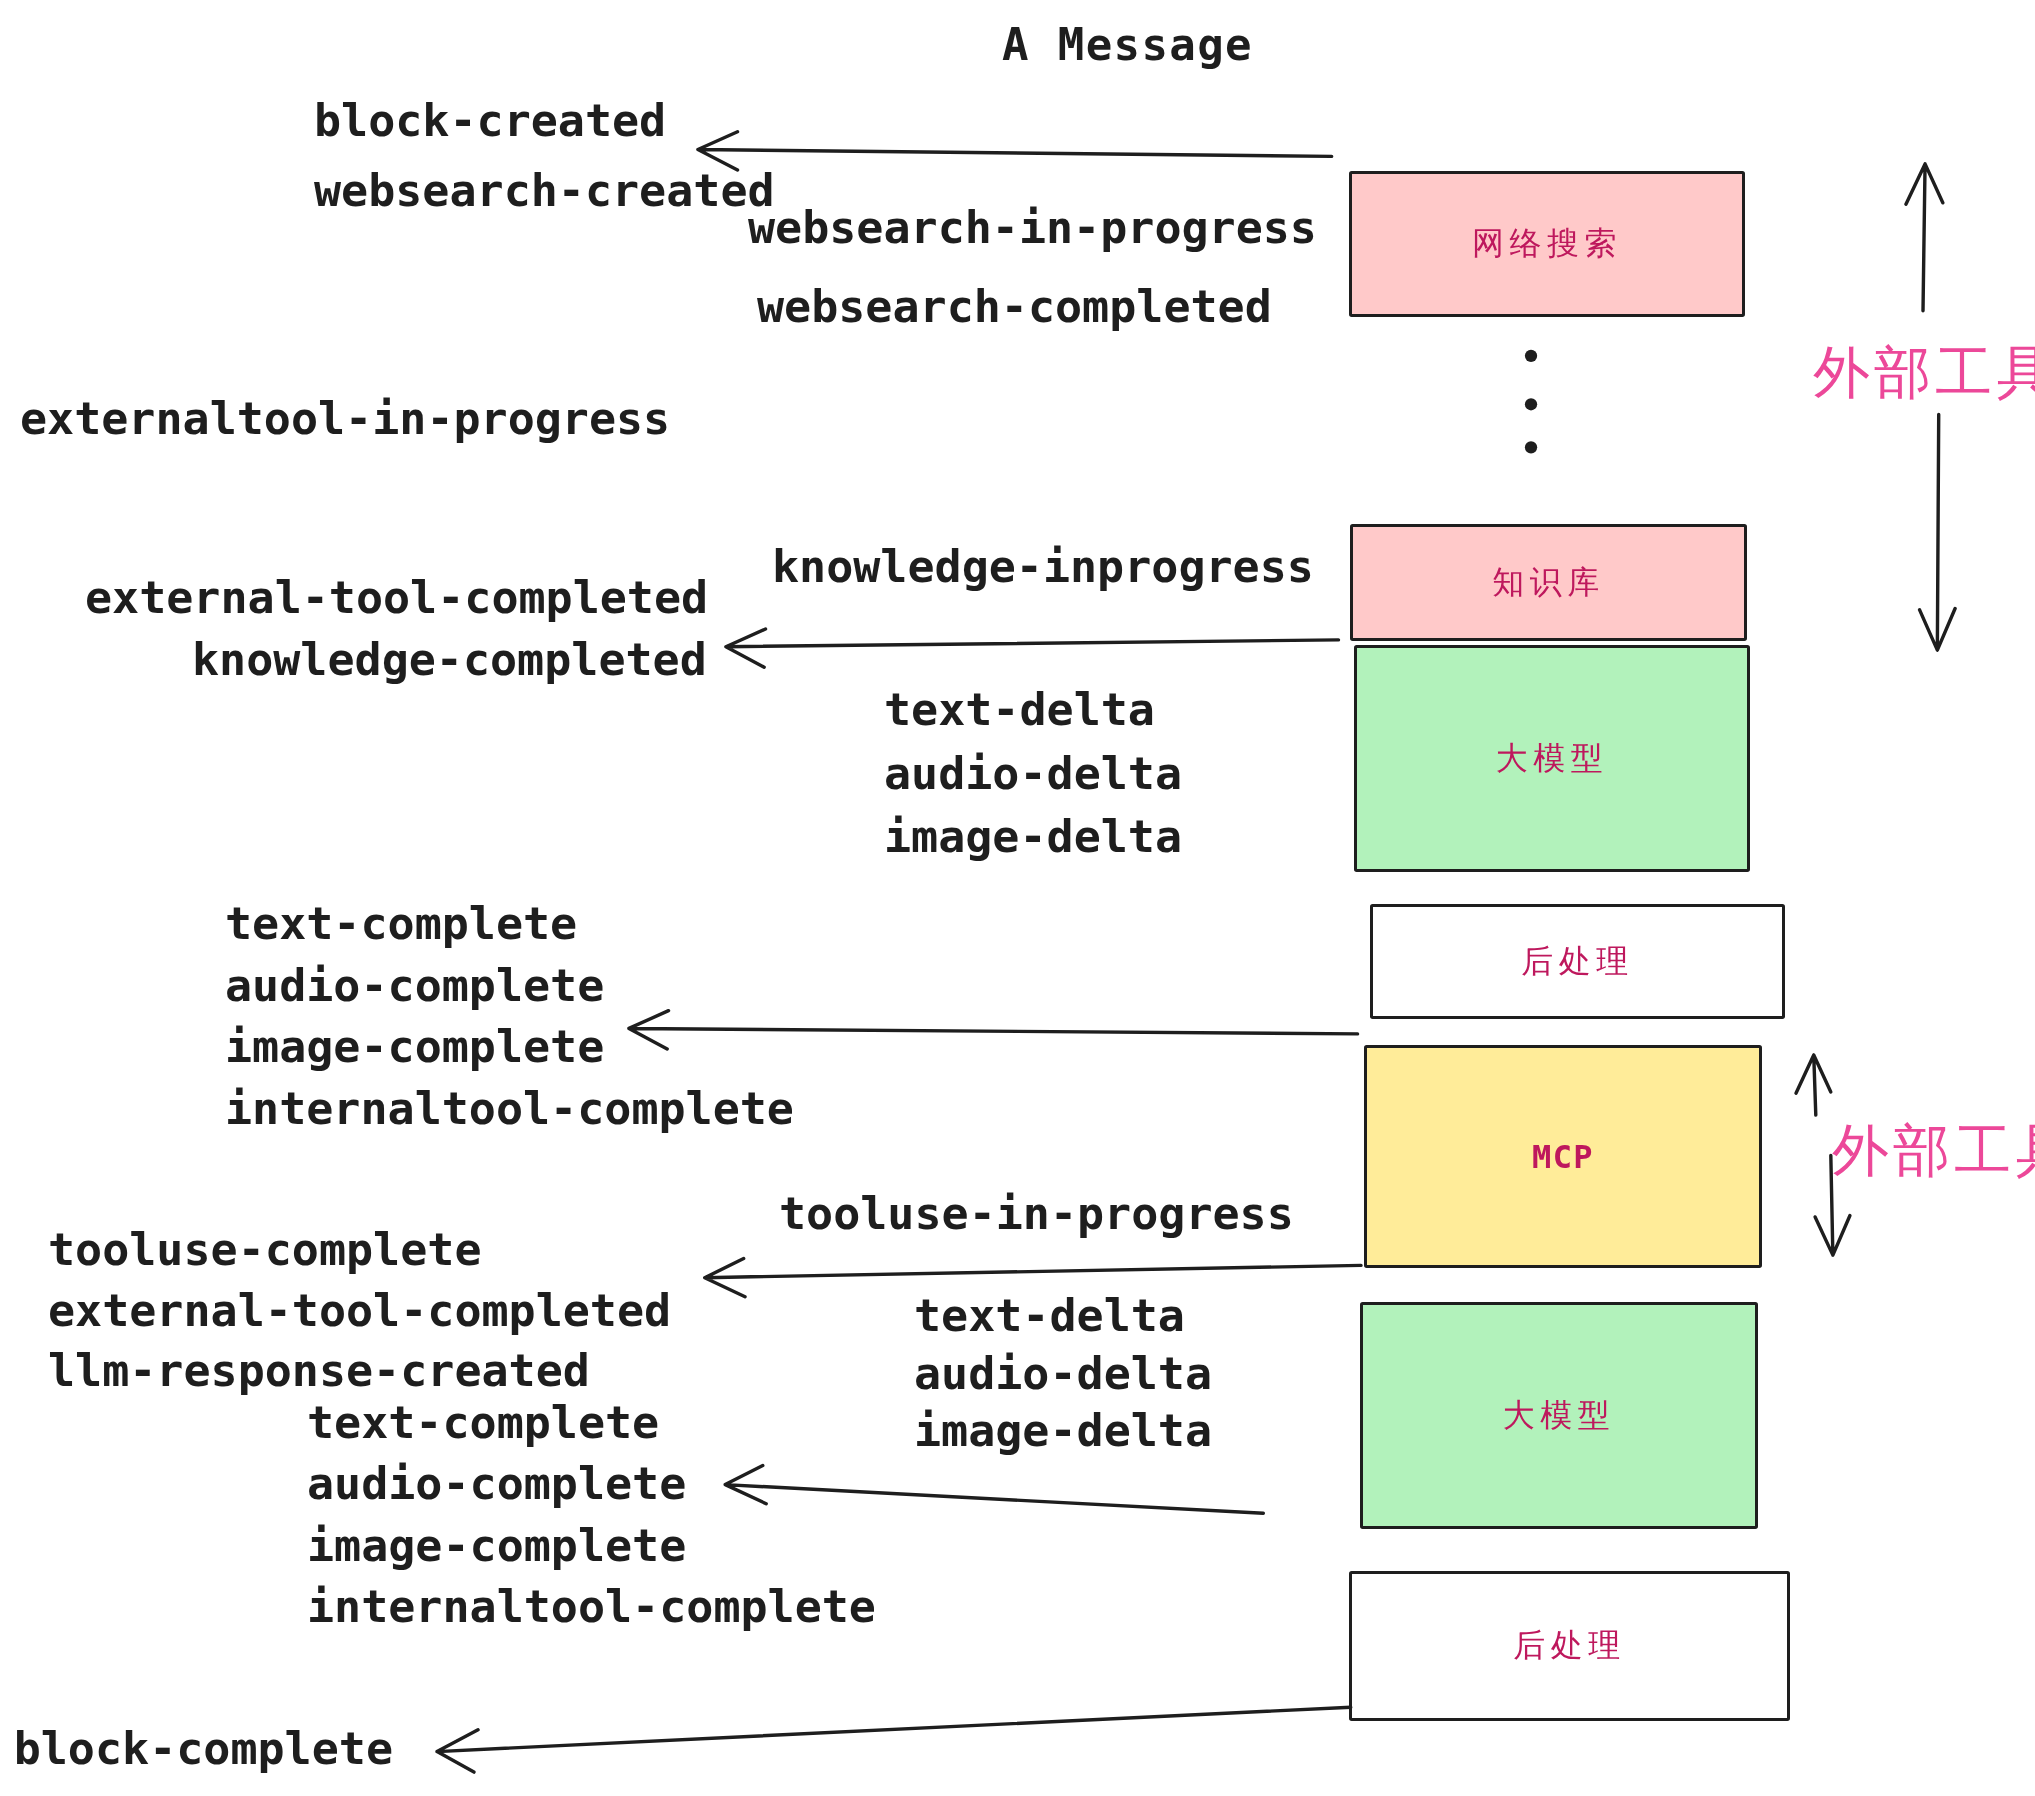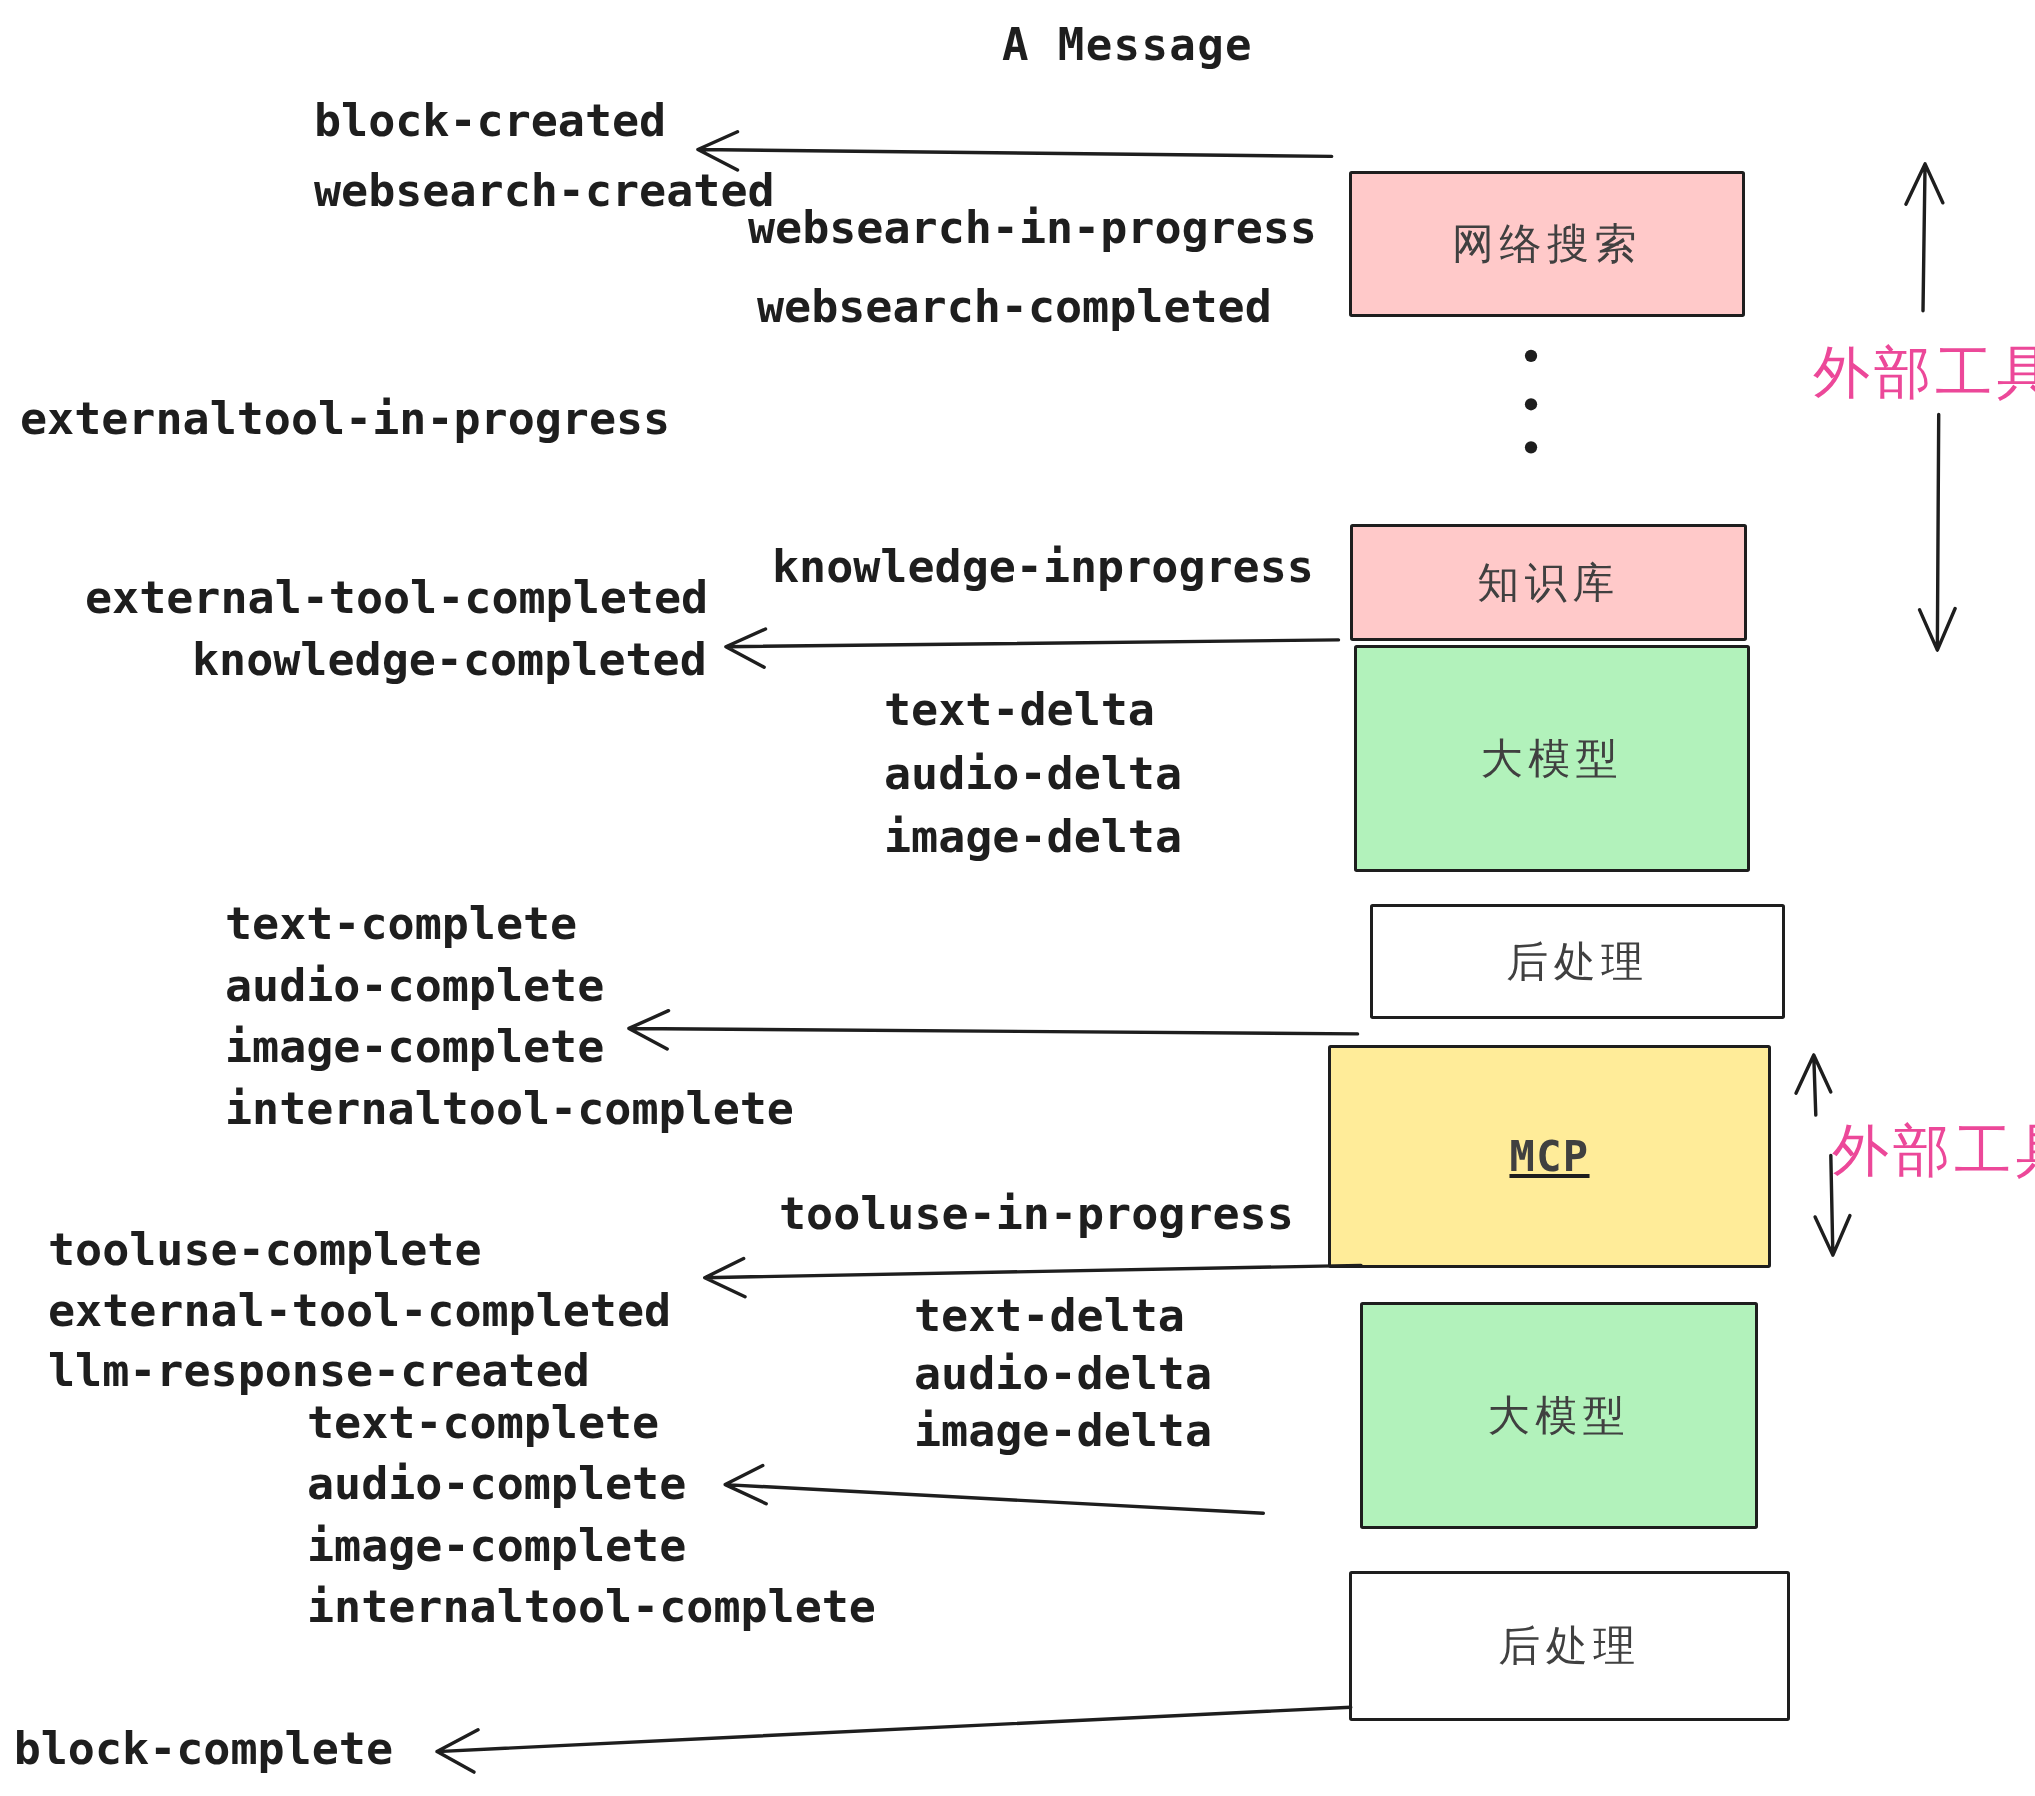--- a/index.html
+++ b/index.html
@@ -29,23 +29,23 @@
     position:absolute;
     border:3.4px solid #1e1e1e;
     border-radius:2.7px;
     box-sizing:border-box;
     display:flex;
     align-items:center;
     justify-content:center;
   }
   .box-label{
     font-family:"DejaVu Sans","Liberation Sans",sans-serif;
-    font-size:42px;
+    font-size:32px;
     letter-spacing:5.5px;
-    color:#404040;
+    color:#be185d;
     white-space:nowrap;
   }
   .box-label.mono{
     font-family:"DejaVu Sans Mono","Liberation Mono",monospace;
     font-weight:bold;
     letter-spacing:1.4px;
   }
   .side-label{
     position:absolute;
     font-family:"DejaVu Sans","Liberation Sans",sans-serif;
@@ -108,21 +108,21 @@
   </div>
   <div class="box" style="left: 1350px; top: 512px; width: 397px; height: 117px; background: rgb(255, 201, 201); margin-top: 12px;">
     <span class="box-label">知识库</span>
   </div>
   <div class="box" style="left: 1354px; top: 645px; width: 396px; height: 227px; background: rgb(178, 242, 187);">
     <span class="box-label">大模型</span>
   </div>
   <div class="box" style="left: 1370px; top: 904px; width: 415px; height: 115px; background: rgb(255, 255, 255);">
     <span class="box-label">后处理</span>
   </div>
-  <div class="box" style="left: 1328px; top: 1045px; width: 443px; height: 223px; background: rgb(255, 236, 153); text-decoration: underline;">
+  <div class="box" style="left: 1364px; top: 1045px; width: 398px; height: 223px; background: rgb(255, 236, 153);">
     <span class="box-label mono">MCP</span>
   </div>
   <div class="box" style="left: 1360px; top: 1302px; width: 398px; height: 227px; background: rgb(178, 242, 187);">
     <span class="box-label">大模型</span>
   </div>
   <div class="box" style="left: 1349px; top: 1571px; width: 441px; height: 150px; background: rgb(255, 255, 255);">
     <span class="box-label">后处理</span>
   </div>
 
   <div class="side-label" style="left:1813px;top:335px">外部工具</div>

